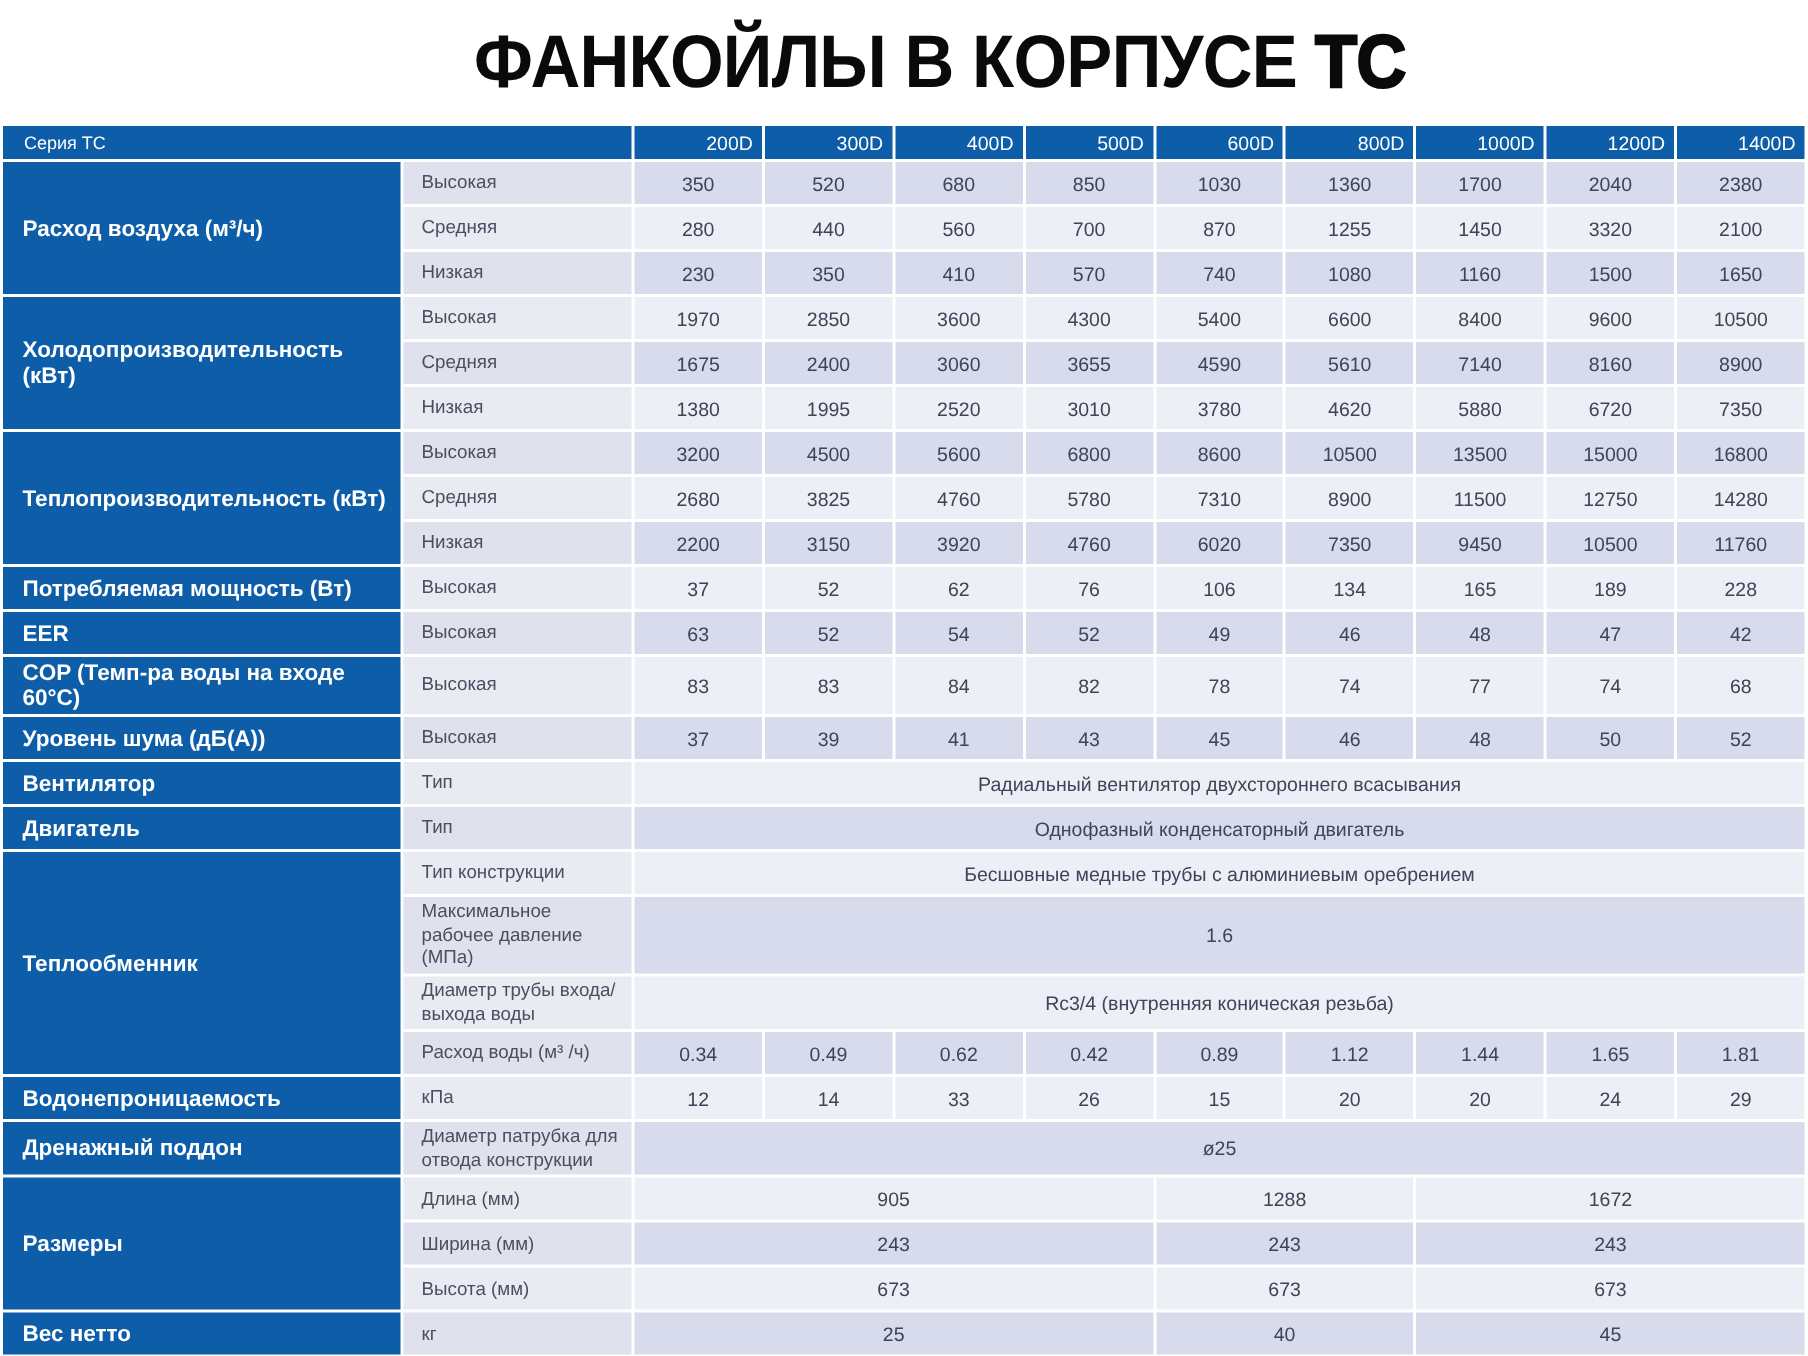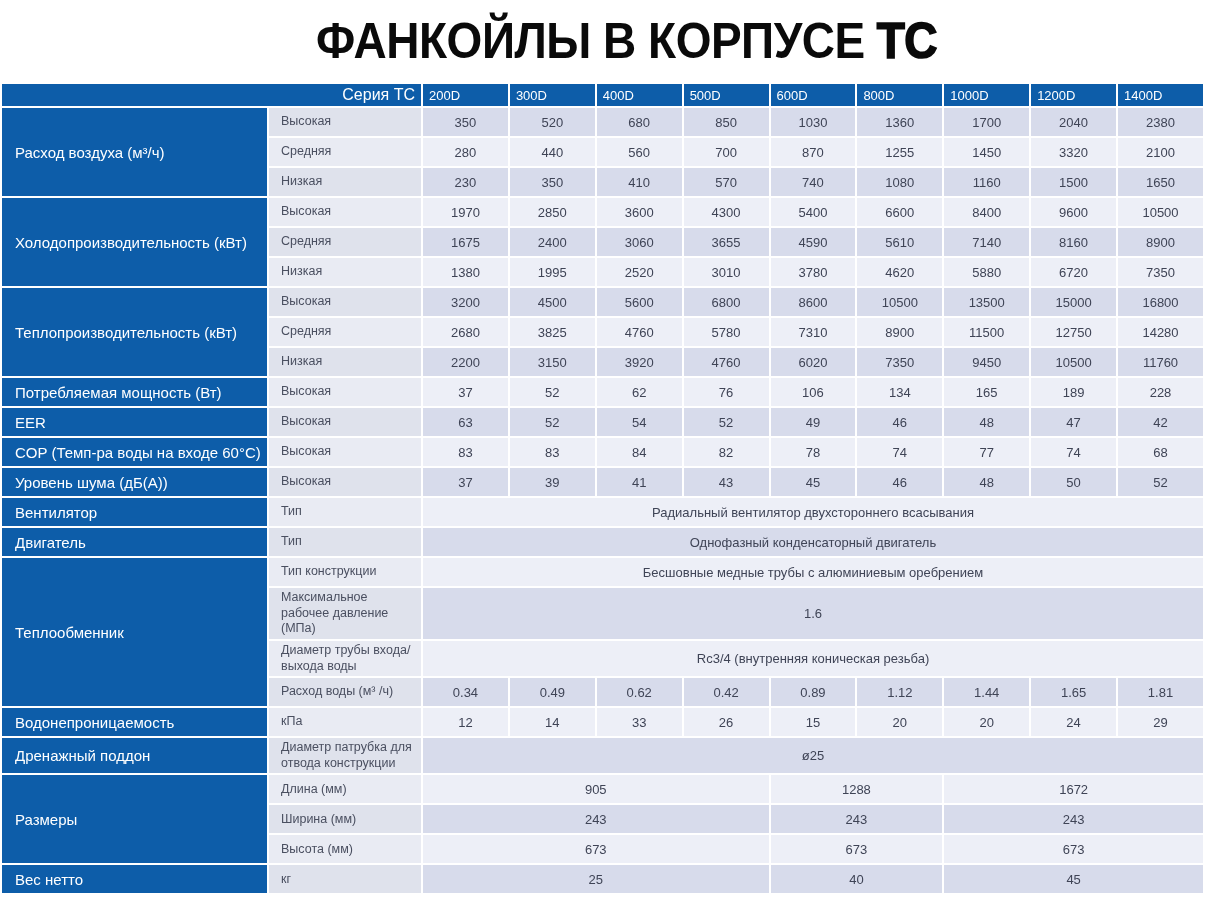--- a/index.html
+++ b/index.html
@@ -32,25 +32,25 @@
     border-collapse:separate;border-spacing:2px;
     background:#ffffff;
   }
   col.c-group{width:265px;}
   col.c-sub{width:152px;}
   th,td{padding:2px 6px;vertical-align:middle;}
   thead th{
     background:var(--blue);color:#ffffff;font-weight:400;
     font-size:13px;height:22px;
   }
-  th.serie{text-align:right;padding-left:14px;font-size:16px;}
-  th.model{text-align:left;}
+  th.serie{text-align:left;padding-left:14px;font-size:12px;}
+  th.model{text-align:right;}
   tbody tr{height:28px;}
   th.group{
-    background:var(--blue);color:#ffffff;font-weight:400;
+    background:var(--blue);color:#ffffff;font-weight:700;
     text-align:left;padding-left:13px;font-size:15px;
   }
   td.sub{
     text-align:left;padding-left:12px;color:var(--subtxt);font-size:12.5px;line-height:1.25;margin-top:36px;
   }
   td.val{
     text-align:center;color:var(--txt);font-size:13px;
   }
   tr.rd td.val{background:var(--val-d);}
   tr.rl td.val{background:var(--val-l);}

